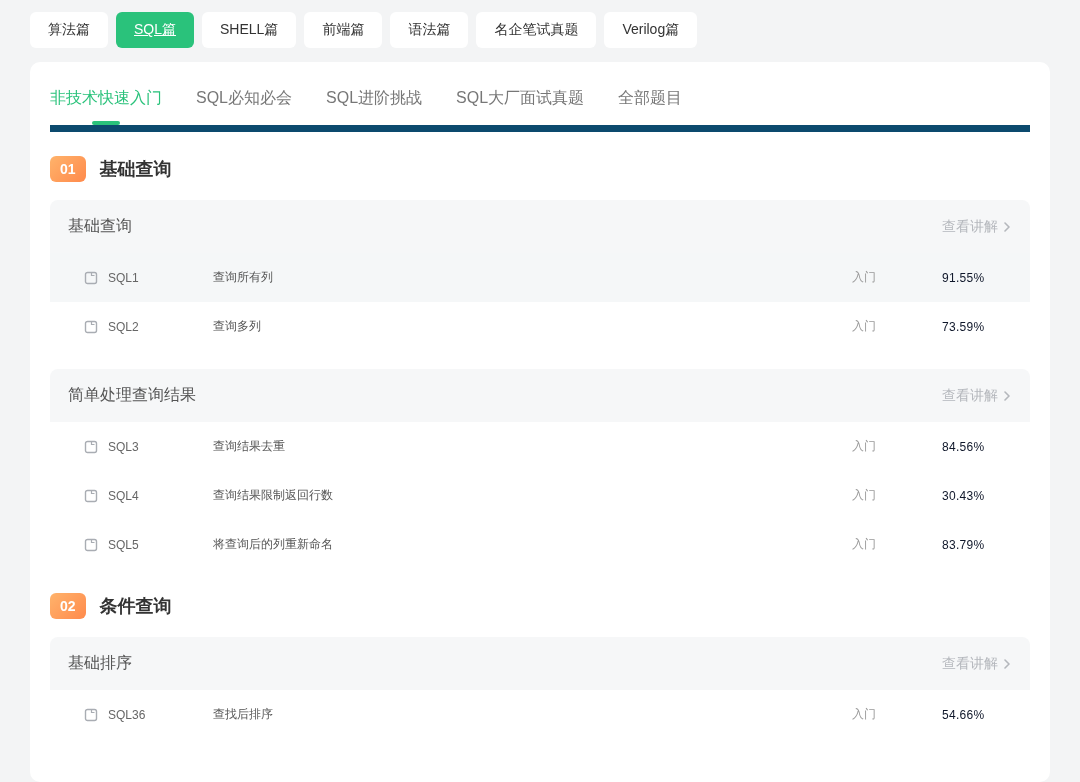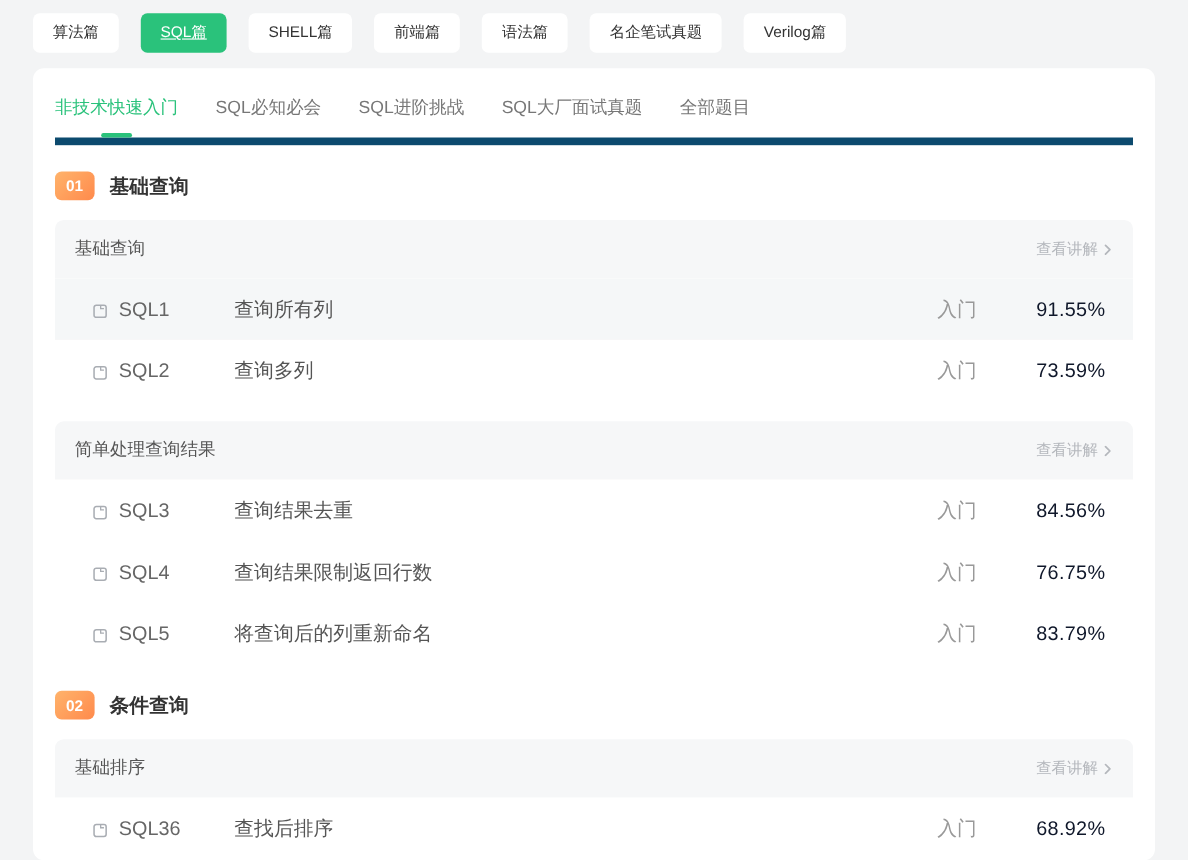--- a/index.html
+++ b/index.html
@@ -8,21 +8,21 @@
     background: #f3f4f5;
     width: 1080px;
     height: 782px;
     overflow: hidden;
     padding: 0 30px;
   }
 
   
   .pill-bar {
     display: flex;
-    gap: 20px;
+    gap: 8px;
     padding: 12px 0 14px 0;
   }
   .pill {
     background: #fff;
     color: #333;
     border-radius: 6px;
     padding: 9px 18px;
     font-size: 14px;
     cursor: pointer;
   }
@@ -120,21 +120,21 @@
 
   .rows {
     border-radius: 0 0 8px 8px;
     overflow: hidden;
     margin-bottom: 18px;
   }
   .row {
     display: flex;
     align-items: center;
     padding: 16px 18px 16px 34px;
-    font-size: 18px;
+    font-size: 12px;
     color: #666;
     cursor: pointer;
     background:#fff;
   }
   .row.highlight,
   .row:first-child {
     background: #f5f7f8;
   }
   .row .icon {
     width: 14px; height: 14px;
@@ -254,21 +254,21 @@
     <div class="row" style="background:#fff">
       <span class="icon">
         <svg width="14" height="14" viewBox="0 0 14 14">
             <rect x="1.5" y="1.5" width="11" height="11" rx="2" stroke="#a9adb3" stroke-width="1.4" fill="none"></rect>
             <path d="M7.5 1.5 v3 h3" stroke="#a9adb3" stroke-width="1.2" fill="none"></path>
           </svg>
       </span>
       <span class="code">SQL4</span>
       <span class="title">查询结果限制返回行数</span>
       <span class="level">入门</span>
-      <span class="pct">76.75%</span>
+      <span class="pct">30.43%</span>
     </div>
     <div class="row" style="background:#fff">
       <span class="icon">
         <svg width="14" height="14" viewBox="0 0 14 14">
             <rect x="1.5" y="1.5" width="11" height="11" rx="2" stroke="#a9adb3" stroke-width="1.4" fill="none"></rect>
             <path d="M7.5 1.5 v3 h3" stroke="#a9adb3" stroke-width="1.2" fill="none"></path>
           </svg>
       </span>
       <span class="code">SQL5</span>
       <span class="title">将查询后的列重新命名</span>
@@ -297,17 +297,17 @@
     <div class="row" style="background:#fff">
       <span class="icon">
         <svg width="14" height="14" viewBox="0 0 14 14">
             <rect x="1.5" y="1.5" width="11" height="11" rx="2" stroke="#a9adb3" stroke-width="1.4" fill="none"></rect>
             <path d="M7.5 1.5 v3 h3" stroke="#a9adb3" stroke-width="1.2" fill="none"></path>
           </svg>
       </span>
       <span class="code">SQL36</span>
       <span class="title">查找后排序</span>
       <span class="level">入门</span>
-      <span class="pct">68.92%</span>
+      <span class="pct">54.66%</span>
     </div>
   </div>
 
 </div>
 
 </body></html>

